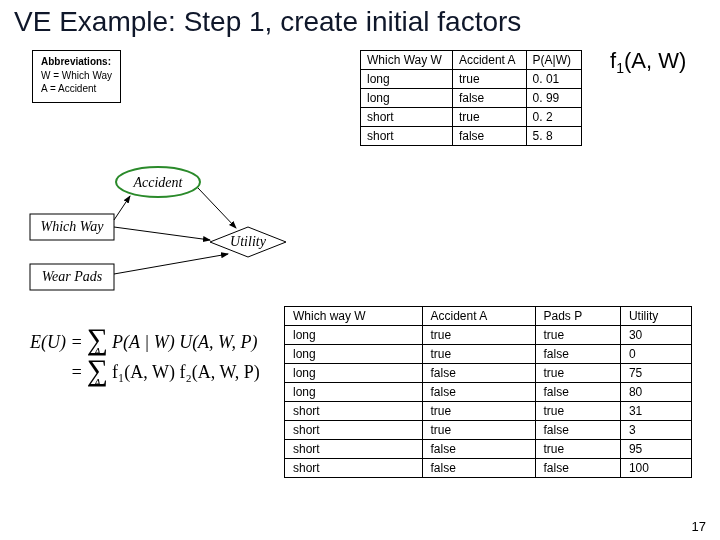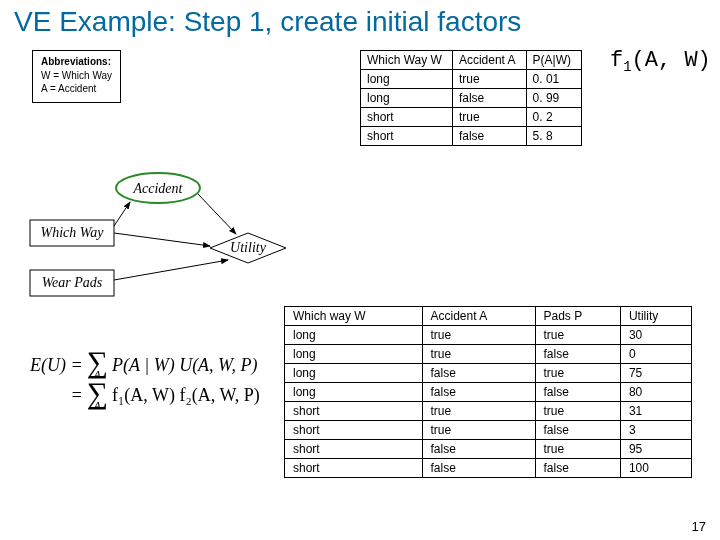--- a/index.html
+++ b/index.html
@@ -17,21 +17,21 @@
     width: 720px;
     height: 540px;
     position: relative;
   }
   .title {
     position: absolute;
     top: 6px;
     left: 14px;
     font-size: 28px;
     font-family: Arial, sans-serif;
-    color: #0369a1;
+    color: #0f172a;
   }
   .abbrev-box {
     position: absolute;
     top: 50px;
     left: 32px;
     border: 1px solid #000;
     padding: 4px 8px 6px 8px;
     font-size: 10px;
     line-height: 1.35;
   }
@@ -48,21 +48,21 @@
     border: 1px solid #000;
     padding: 2px 10px 2px 6px;
     text-align: left;
     font-weight: normal;
   }
   .f1label {
     position: absolute;
     top: 48px;
     left: 610px;
     font-size: 22px;
-    font-family: Liberation Mono, monospace;
+    font-family: Liberation Sans, sans-serif;
   }
   .f1label sub { font-size: 14px; }
   .f2label {
     position: absolute;
     top: 272px;
     left: 562px;
     font-size: 22px;
     font-family: "Times New Roman", serif;
   }
   .f2label sub { font-size: 14px; }
@@ -83,40 +83,39 @@
   }
   .pagenum {
     position: absolute;
     bottom: 6px;
     right: 14px;
     font-size: 13px;
   }
   
   .diagram {
     position: absolute;
-    top: 170px;
+    top: 164px;
     left: 28px;
     width: 280px;
     height: 140px;
     text-decoration: underline;
   }
   .diagram svg { overflow: visible; }
   .node-label {
     font-family: "Times New Roman", serif;
     font-size: 14px;
     font-style: italic;
   }
   
   .formula {
     position: absolute;
     top: 330px;
     left: 30px;
     font-family: "Times New Roman", serif;
     font-size: 18px;
-    margin-top: 23px;
   }
   .formula .row { display:flex; align-items:center; margin-bottom:6px;}
   .formula .sig { display:flex; flex-direction:column; align-items:center; line-height:0.6; margin:0 4px;}
   .formula .sig .sigma { font-size:30px; }
   .formula .sig .sub { font-size:11px; font-style:italic;}
 </style>
 </head>
 <body>
 <div class="slide">
 

